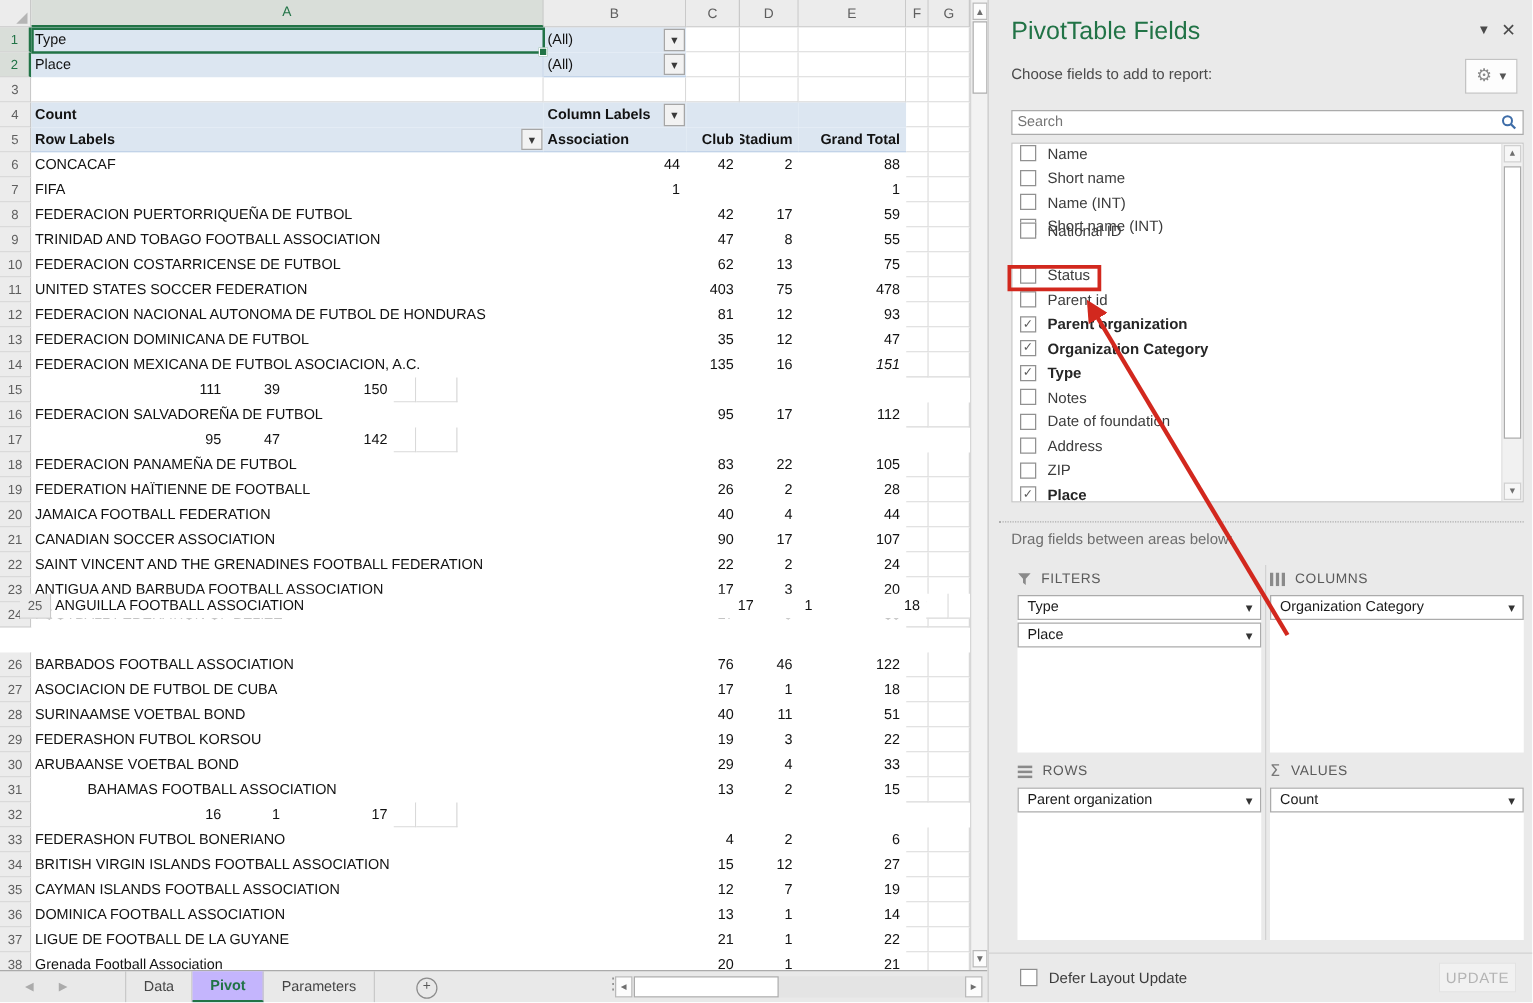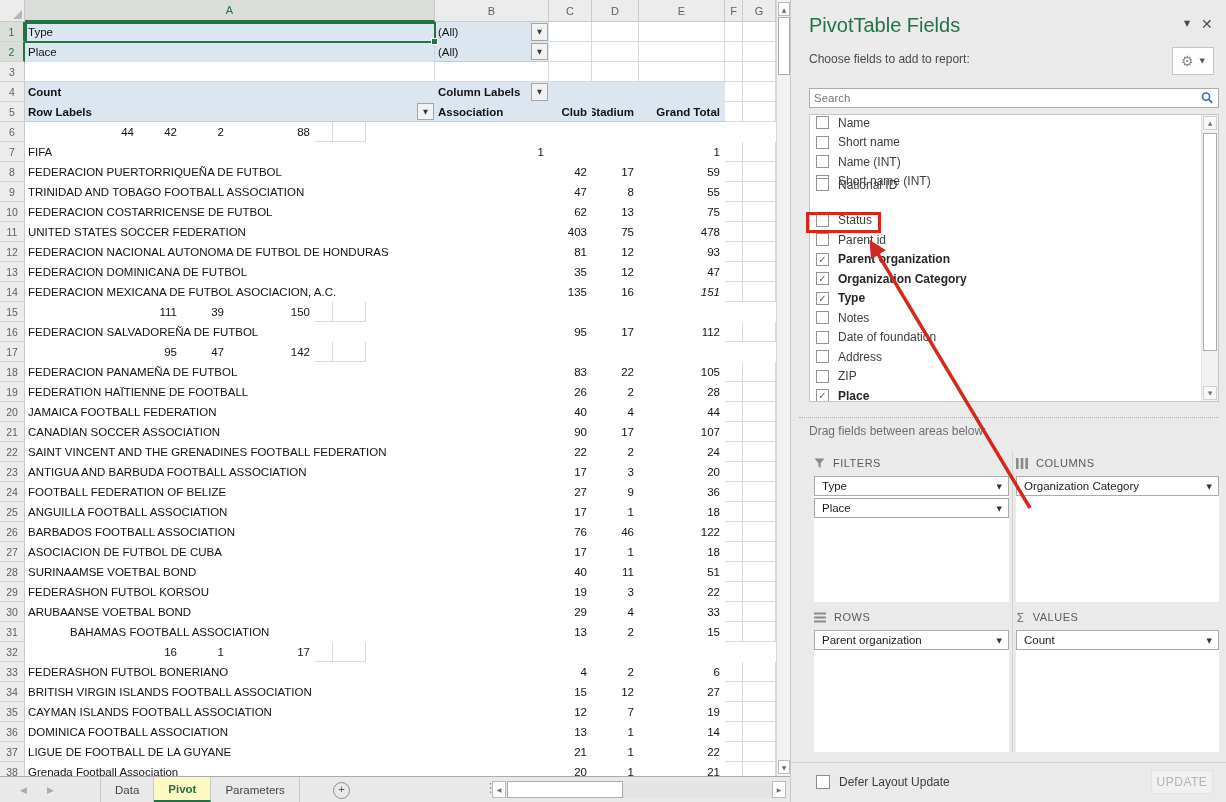--- a/index.html
+++ b/index.html
@@ -34,21 +34,21 @@
   .varrow{position:absolute;left:1px;width:12px;height:14px;background:#FCFCFC;border:1px solid #B9B9B9;box-sizing:border-box;
           display:flex;align-items:center;justify-content:center;font-size:6px;color:#6E6E6E;font-family:"DejaVu Sans",sans-serif;}
   .vthumb{position:absolute;left:1px;top:17px;width:12px;height:58px;background:#fff;border:1px solid #ABABAB;box-sizing:border-box;}
   
   .tabbar{position:absolute;left:0;top:776px;width:790px;height:26px;background:#E9E9E9;border-top:1px solid #ABABAB;box-sizing:border-box;}
   .tabnav{position:absolute;left:20px;top:0;height:100%;display:flex;align-items:center;gap:20px;
           color:#ABABAB;font-size:9px;font-family:"DejaVu Sans",sans-serif;}
   .tabs{position:absolute;left:100px;top:0;height:100%;display:flex;}
   .stab{padding:0 14px;display:flex;align-items:center;font-size:11.5px;color:#454545;border-right:1px solid #C9C9C9;box-sizing:border-box;}
   .stab:first-child{border-left:1px solid #C9C9C9;}
-  .stab.active{background:#fef9c3;color:#217346;font-weight:bold;border-bottom:2px solid #217346;}
+  .stab.active{background:#c4b5fd;color:#217346;font-weight:bold;border-bottom:2px solid #217346;}
   .addsheet{position:absolute;left:333px;top:5px;width:15px;height:15px;border:1px solid #8C8C8C;border-radius:50%;
             color:#595959;font-size:11px;line-height:13px;text-align:center;}
   .hdots{position:absolute;left:484px;top:3px;color:#8F8F8F;font-size:13px;font-family:"DejaVu Sans",sans-serif;}
   .hscroll{position:absolute;left:492px;top:781px;width:294px;height:17px;background:#E4E4E4;}
   .harrow{position:absolute;top:0;width:14px;height:17px;background:#FCFCFC;border:1px solid #B9B9B9;box-sizing:border-box;
           display:flex;align-items:center;justify-content:center;font-size:6px;color:#6E6E6E;font-family:"DejaVu Sans",sans-serif;}
   .hthumb{position:absolute;left:15px;top:0;width:116px;height:17px;background:#fff;border:1px solid #ABABAB;box-sizing:border-box;}
   
   .panel{position:absolute;left:790px;top:0;width:436px;height:802px;background:#EAEAEA;border-left:1px solid #C9C9C9;box-sizing:border-box;}
   .ptitle{position:absolute;left:18px;top:14px;font-size:20px;color:#217346;}
@@ -157,20 +157,21 @@
           <div class="cell blue bold blue-bottom" style="width: 410px;">Row Labels<span class="ddbtn">▼</span></div>
           <div class="cell blue bold blue-bottom" style="width: 114px;">Association</div>
           <div class="cell blue bold num blue-bottom" style="width: 43px;">Club</div>
           <div class="cell blue bold num blue-bottom" style="width: 47px;">Stadium</div>
           <div class="cell blue bold num blue-bottom" style="width: 86px;">Grand Total</div>
           <div class="cell grid" style="width: 18px;"></div>
           <div class="cell grid" style="width: 33px;"></div>
         </div>
         <div class="srow" style="top: 122px;">
           <div class="rhdr">6</div>
+          <div class="cell" style="width: 410px;">CONCACAF</div>
           <div class="cell num" style="width: 114px;">44</div>
           <div class="cell num" style="width: 43px;">42</div>
           <div class="cell num" style="width: 47px;">2</div>
           <div class="cell num" style="width: 86px;">88</div>
           <div class="cell grid" style="width: 18px;"></div>
           <div class="cell grid" style="width: 33px;"></div>
         </div>
         <div class="srow" style="top: 142px;">
           <div class="rhdr">7</div>
           <div class="cell" style="width: 410px;">FIFA</div>
@@ -342,21 +343,21 @@
         <div class="srow" style="top: 482px;">
           <div class="rhdr">24</div>
           <div class="cell" style="width: 410px;">FOOTBALL FEDERATION OF BELIZE</div>
           <div class="cell num" style="width: 114px;"></div>
           <div class="cell num" style="width: 43px;">27</div>
           <div class="cell num" style="width: 47px;">9</div>
           <div class="cell num" style="width: 86px;">36</div>
           <div class="cell grid" style="width: 18px;"></div>
           <div class="cell grid" style="width: 33px;"></div>
         </div>
-        <div class="srow" style="top: 502px;">
+        <div class="srow" style="top: 475px; padding-left: 16px;">
           <div class="rhdr">25</div>
           <div class="cell" style="width: 410px;">ANGUILLA FOOTBALL ASSOCIATION</div>
           <div class="cell num" style="width: 114px;"></div>
           <div class="cell num" style="width: 43px;">17</div>
           <div class="cell num" style="width: 47px;">1</div>
           <div class="cell num" style="width: 86px;">18</div>
           <div class="cell grid" style="width: 18px;"></div>
           <div class="cell grid" style="width: 33px;"></div>
         </div>
         <div class="srow" style="top: 522px;">

